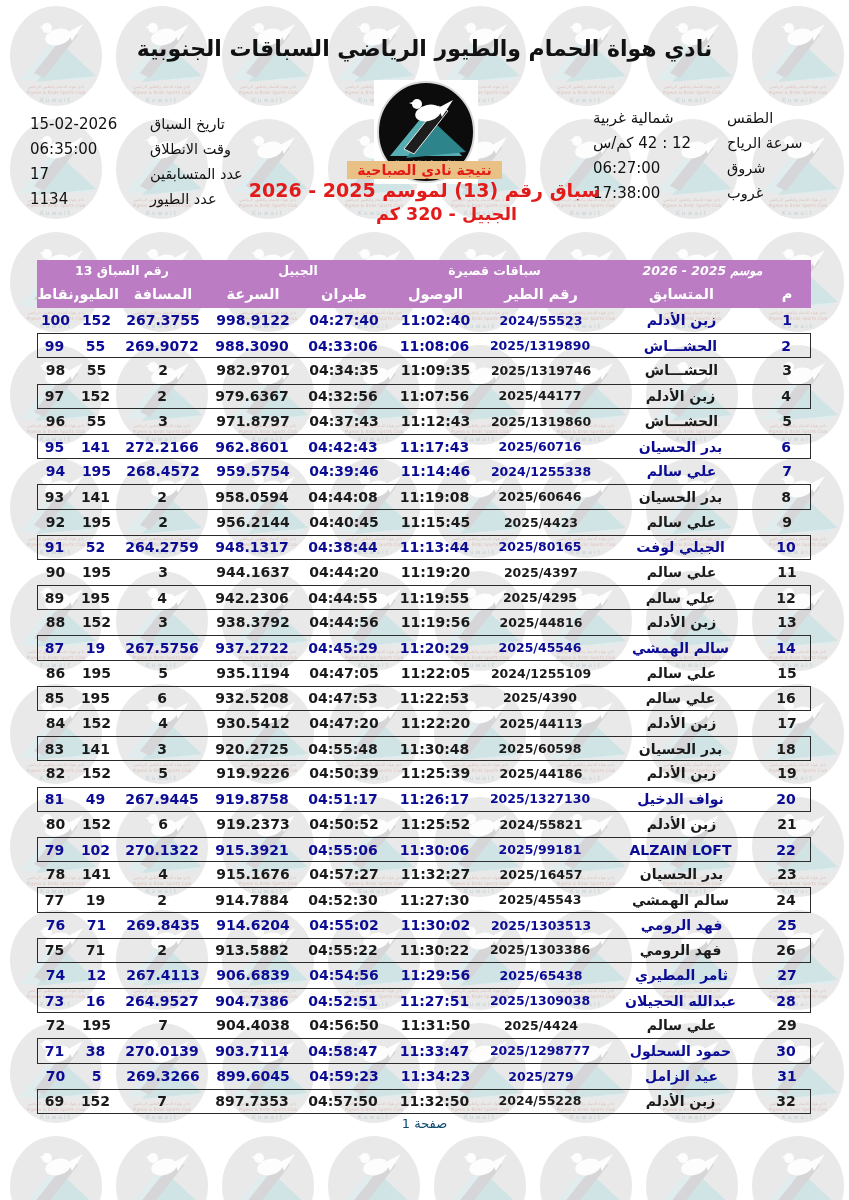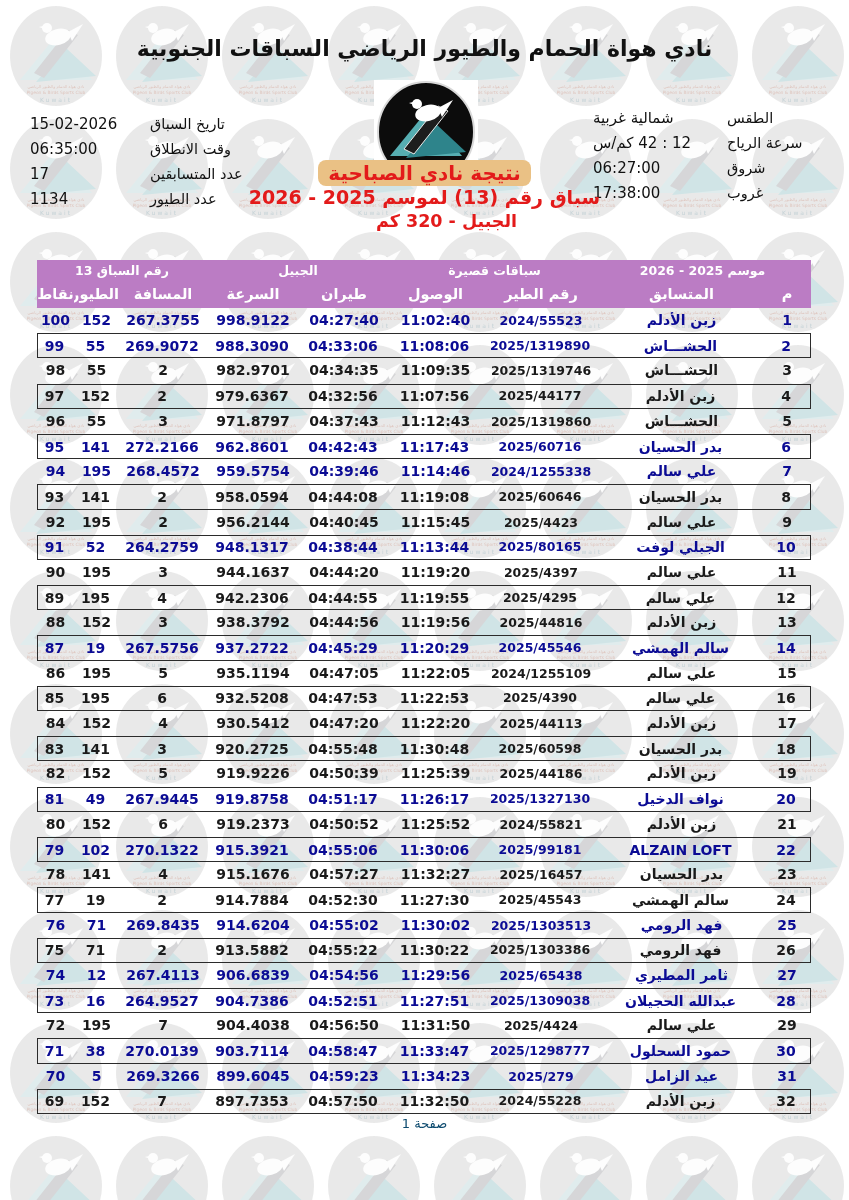--- a/index.html
+++ b/index.html
@@ -18,31 +18,31 @@
   .info-right{top:106px;right:26px;width:232px;direction:rtl;}
   .info-row{display:flex;flex-direction:row;height:25px;line-height:25px;direction:rtl;}
   .info-row .lbl{font-weight:normal;white-space:nowrap;text-align:left;}
   .info-left .lbl{width:128px;}
   .info-right .lbl{width:96px;}
   .info-row .val{flex:1;text-align:left;direction:ltr;unicode-bidi:embed;font-size:15px;
       white-space:nowrap;padding-left:2px;}
   .info-right .val{direction:rtl;unicode-bidi:plaintext;text-align:left;}
   .red-block{position:absolute;top:160px;right:0;left:0;text-align:center;}
   .red-line1{display:inline-block;background:#eac185;color:#e31a1a;font-weight:bold;
-      font-size:20px;padding:1px 10px;border-radius:8px;}
+      font-size:14px;padding:1px 10px;}
   .red-line2{color:#e31a1a;font-weight:bold;font-size:19px;margin-top:0;}
   .red-line3{color:#e31a1a;font-weight:bold;font-size:17.5px;margin-top:3px;padding-left:44px;}
   
   .rtable{position:absolute;top:260px;right:38px;width:774px;direction:rtl;}
   .grid{display:grid;grid-template-columns:48px 163px 118px 93px 90px 92px 88px 45px 37px;}
   .band1{background:#bb7cc4;color:#fff;font-weight:bold;font-size:12.5px;height:21px;line-height:21px;}
   .band1 .gcell{overflow:hidden;white-space:nowrap;text-align:center;}
   .b-span-ab{grid-column:span 2;}
   .b-span-d{grid-column:span 3;}
-  .b-season{text-align:right;padding-right:6px;}
+  .b-season{text-align:right;padding-right:6px;font-style:italic;}
   .band2{background:#bb7cc4;color:#fff;font-weight:bold;font-size:14.5px;height:27px;line-height:27px;}
   .band2 .hcell{text-align:center;white-space:nowrap;overflow:hidden;}
   .tbody .trow{height:25.2px;line-height:23px;font-weight:bold;font-size:14px;color:#1a1a1a;
       box-sizing:border-box;align-items:center;}
   .trow .c{text-align:center;white-space:nowrap;overflow:hidden;align-self:center;}
   .trow .ring{direction:ltr;unicode-bidi:embed;font-size:12.5px;}
   .trow .name{font-size:14px;}
   .trow.featured{color:#0b0b94;}
   .trow.boxed{border:1.5px solid #2b2b2b;line-height:20px;}
   .footer-page{position:absolute;top:1116px;right:0;left:0;text-align:center;

